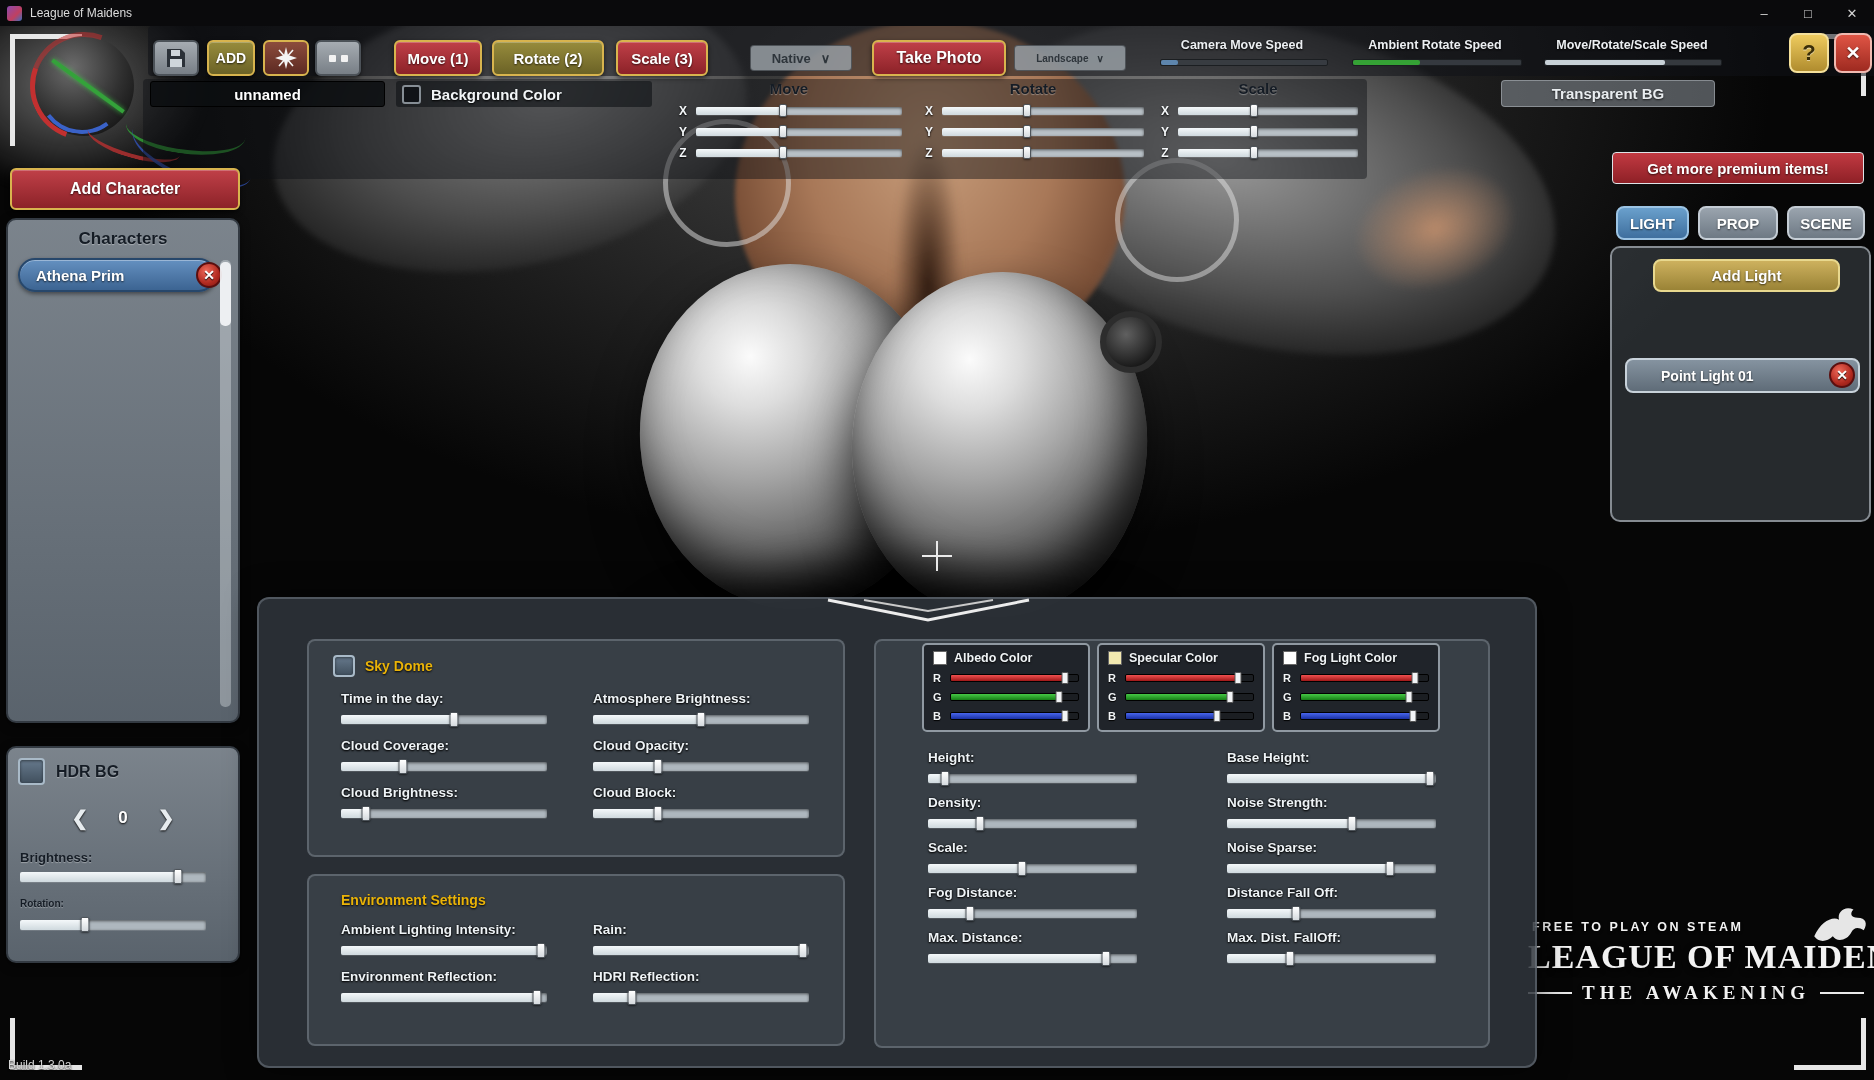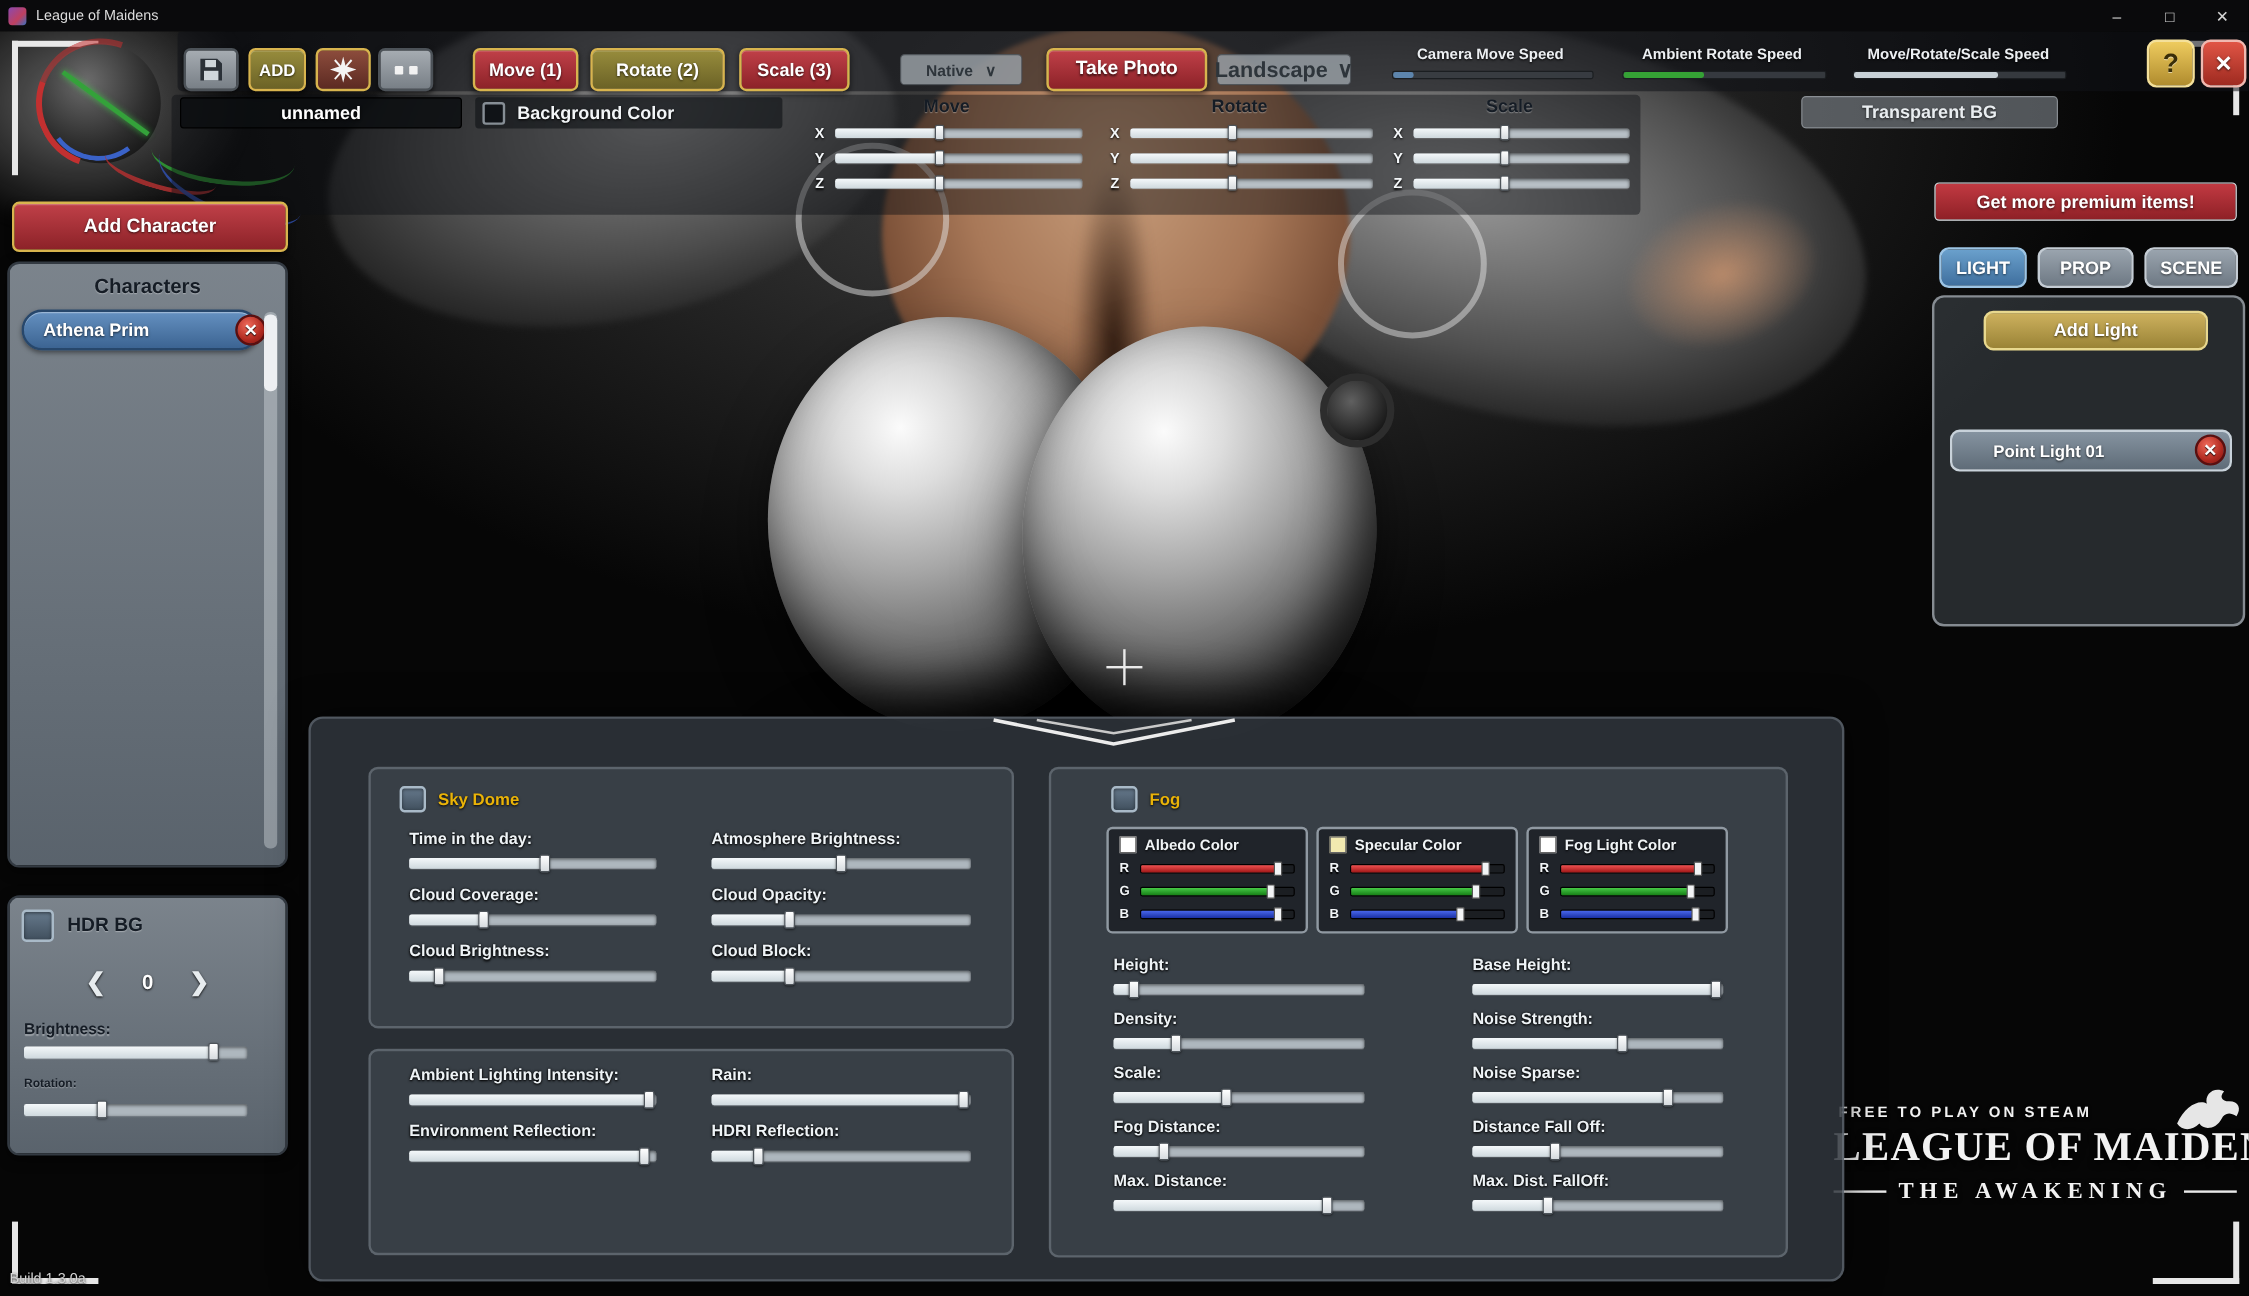--- a/index.html
+++ b/index.html
@@ -129,21 +129,21 @@
   #add-btn { left:207px; top:40px; width:48px; height:36px; font-size:14px; }
   #sparkle-btn { left:263px; top:40px; width:46px; height:36px;
     background:linear-gradient(#8c4c3c,#5c2a22); border:2px solid #d8b44e; border-radius:6px; }
   #dots-btn { left:315px; top:40px; width:46px; height:36px; gap:5px; }
   .dotsq { width:7px; height:7px; background:#f2f2f2; border-radius:1px; }
   #move-btn { left:394px; top:40px; width:88px; height:36px; font-size:15px; }
   #rotate-btn { left:492px; top:40px; width:112px; height:36px; font-size:15px; }
   #scale-btn { left:616px; top:40px; width:92px; height:36px; font-size:15px; }
   #native-drop { left:750px; top:45px; width:102px; height:26px; font-size:13px; gap:10px; }
   #takephoto-btn { left:872px; top:40px; width:134px; height:36px; font-size:16px; }
-  #landscape-drop { left:1014px; top:45px; width:112px; height:26px; font-size:18px; gap:8px; }
+  #landscape-drop { left:1014px; top:45px; width:112px; height:26px; font-size:10px; gap:8px; }
   .tlabel { position:absolute; font-size:12.5px; font-weight:bold; color:#eceff2;
     text-shadow:0 1px 2px #000; text-align:center; z-index:30; }
   #tlbl1 { left:1152px; top:38px; width:180px; } #tslider1 { left:1160px; top:59px; width:168px; z-index:30; }
   #tlbl2 { left:1344px; top:38px; width:182px; } #tslider2 { left:1352px; top:59px; width:170px; z-index:30; }
   #tlbl3 { left:1534px; top:38px; width:196px; } #tslider3 { left:1544px; top:59px; width:178px; z-index:30; }
   #help-btn { left:1789px; top:33px; width:40px; height:40px; font-size:22px; color:#3a2e08;
     text-shadow:0 1px 0 rgba(255,255,255,.5); background:linear-gradient(#eecb5e,#b08c2e);
     border:2px solid #f4e09a; border-radius:8px; }
   #closex-btn { left:1834px; top:33px; width:38px; height:40px; font-size:18px;
     background:linear-gradient(#e05545,#9e2a20); border:2px solid #f0b9b0; border-radius:8px; }
@@ -541,20 +541,21 @@
           <span class="slabel">Cloud Block:</span>
         <div class="track h9">
             <div class="fill" style="width: 30%;"></div>
             <div class="knob" style="left: 30%;"></div>
           </div>
         </div>
     </div>
   </div>
 
   <div id="env-panel" class="subpanel">
+    <div id="env-title" class="ptitle">Environment Settings</div>
     <div class="sgrid" style="padding-top:12px;">
       <div class="cell">
           <span class="slabel">Ambient Lighting Intensity:</span>
         <div class="track h9">
             <div class="fill" style="width: 97%;"></div>
             <div class="knob" style="left: 97%;"></div>
           </div>
         </div>
       <div class="cell">
           <span class="slabel">Rain:</span>
@@ -574,24 +575,20 @@
           <span class="slabel">HDRI Reflection:</span>
         <div class="track h9">
             <div class="fill" style="width: 18%;"></div>
             <div class="knob" style="left: 18%;"></div>
           </div>
         </div>
     </div>
   </div>
 
   <div id="fog-panel" class="subpanel">
-    <div class="phead">
-      <div class="chk"></div>
-      <span class="ptitle">Fog</span>
-    </div>
 
     <div id="fog-colors">
       <div class="cbox">
         <div class="cbox-head">
           <div class="swatch" style="background: rgb(255, 255, 255);"></div>
           <span class="cbox-label">Albedo Color</span>
         </div>
         <div class="crow">
             <span class="clet">R</span>
           <div class="rgb">

